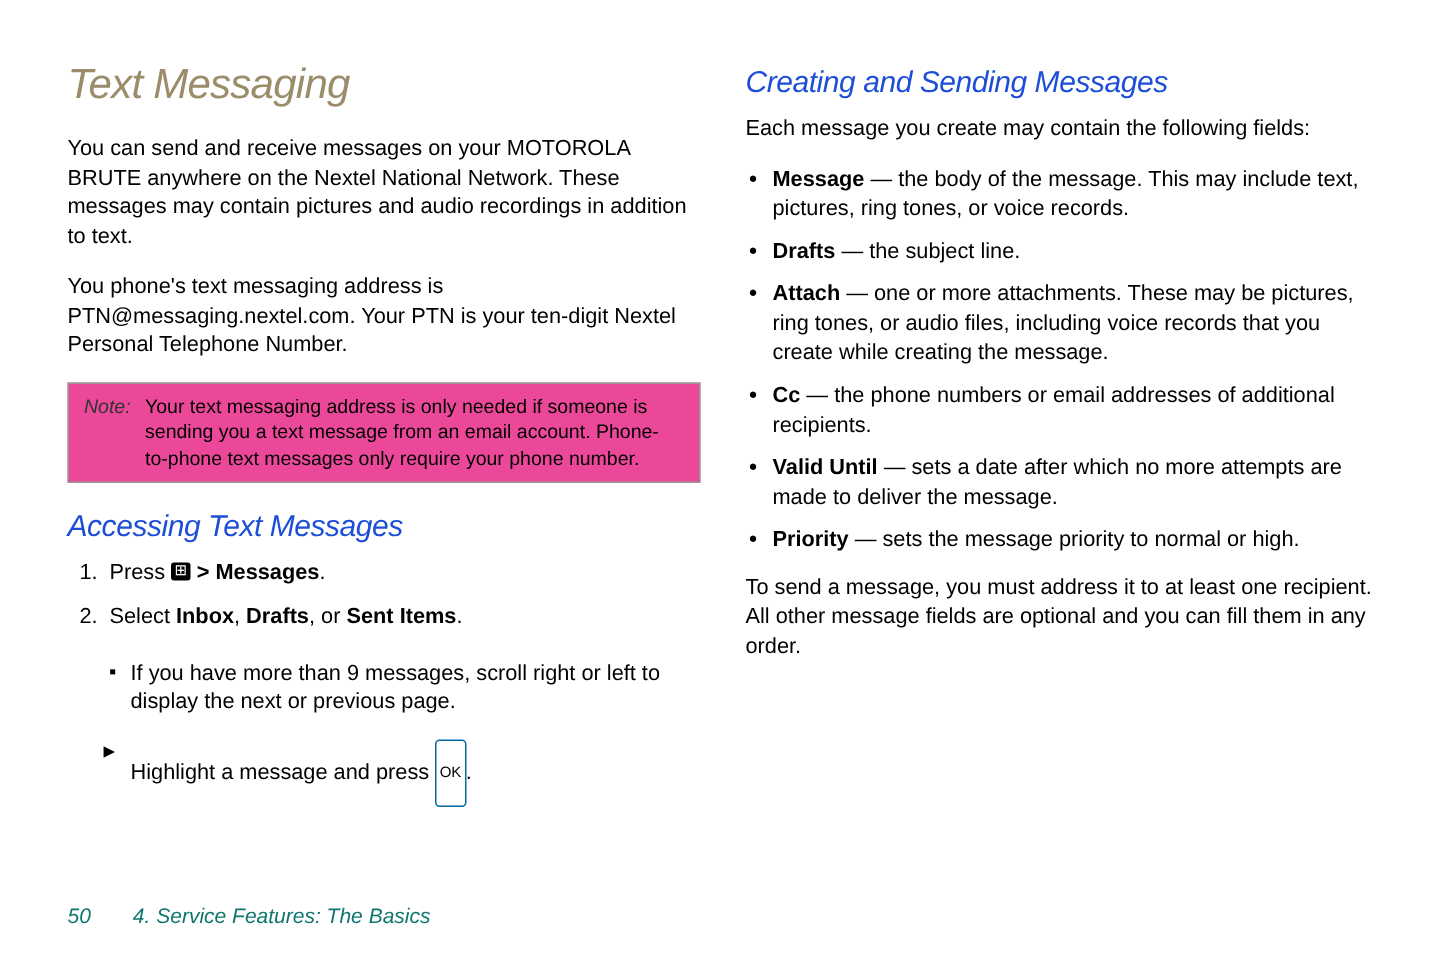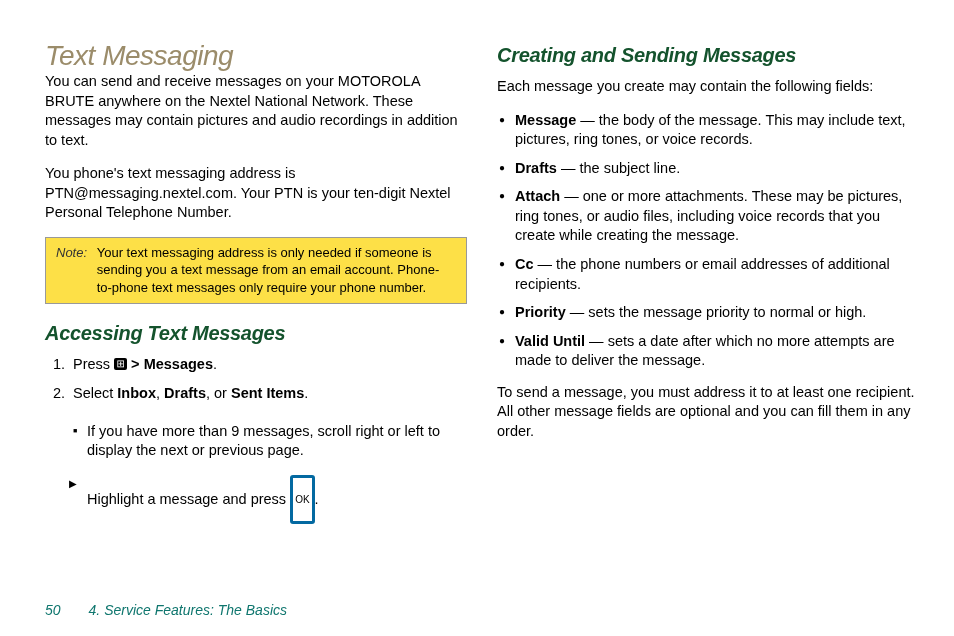--- a/index.html
+++ b/index.html
@@ -19,41 +19,42 @@
     .column {
       flex: 1;
       min-width: 0;
     }
     h1 {
       font-family: Arial, sans-serif;
       font-style: italic;
       font-weight: normal;
       color: #9b8c6a;
       font-size: 28px;
+      margin-bottom: 18px;
       letter-spacing: -0.5px;
     }
     h2 {
       font-family: Arial, sans-serif;
       font-style: italic;
-      font-weight: bold;
-      color: #14532d;
+      font-weight: normal;
+      color: #1d4ed8;
       font-size: 20px;
       margin-bottom: 10px;
       margin-top: 4px;
       letter-spacing: -0.3px;
     }
     p {
       font-size: 14.5px;
       line-height: 1.35;
       margin-bottom: 14px;
       color: #000;
     }
     .note-box {
       border: 1px solid #999;
-      background: #fde047;
+      background: #ec4899;
       padding: 6px 10px;
       font-size: 13px;
       line-height: 1.35;
       margin-bottom: 18px;
     }
     .note-box .note-label {
       font-style: italic;
       color: #333;
       display: inline-block;
       vertical-align: top;
@@ -147,21 +148,21 @@
       color: #fff;
       position: absolute;
       font-size: 10px;
       line-height: 12px;
       width: 100%;
       text-align: center;
       left: 0;
     }
     .ok-box {
       display: inline-block;
-      border: 3px solid #0369a1;
+      border: 1px solid #0369a1;
       border-radius: 3px;
       font-size: 10px;
       padding: 16px 2px;
       line-height: 11px;
       vertical-align: 1px;
       font-family: Arial;
     }
     .footer {
       position: absolute;
       bottom: 18px;
@@ -203,22 +204,22 @@
   </div>
 
   <div class="column">
     <h2>Creating and Sending Messages</h2>
     <p>Each message you create may contain the following fields:</p>
     <ul class="bullets">
       <li><span class="bold">Message</span><span> — the body of the message. This may include text, pictures, ring tones, or voice records.</span></li>
       <li><span class="bold">Drafts</span><span> — the subject line.</span></li>
       <li><span class="bold">Attach</span><span> — one or more attachments. These may be pictures, ring tones, or audio files, including voice records that you create while creating the message.</span></li>
       <li><span class="bold">Cc</span><span> — the phone numbers or email addresses of additional recipients.</span></li>
+      <li><span class="bold">Valid Until</span><span> — sets a date after which no more attempts are made to deliver the message.</span></li>
       <li><span class="bold">Priority</span><span> — sets the message priority to normal or high.</span></li>
-      <li><span class="bold">Valid Until</span><span> — sets a date after which no more attempts are made to deliver the message.</span></li>
     </ul>
     <p>To send a message, you must address it to at least one recipient. All other message fields are optional and you can fill them in any order.</p>
   </div>
 </div>
 
 <div class="footer">
   <span class="page-num">50</span><span>4. Service Features: The Basics</span>
 </div>
 
 </body></html>

